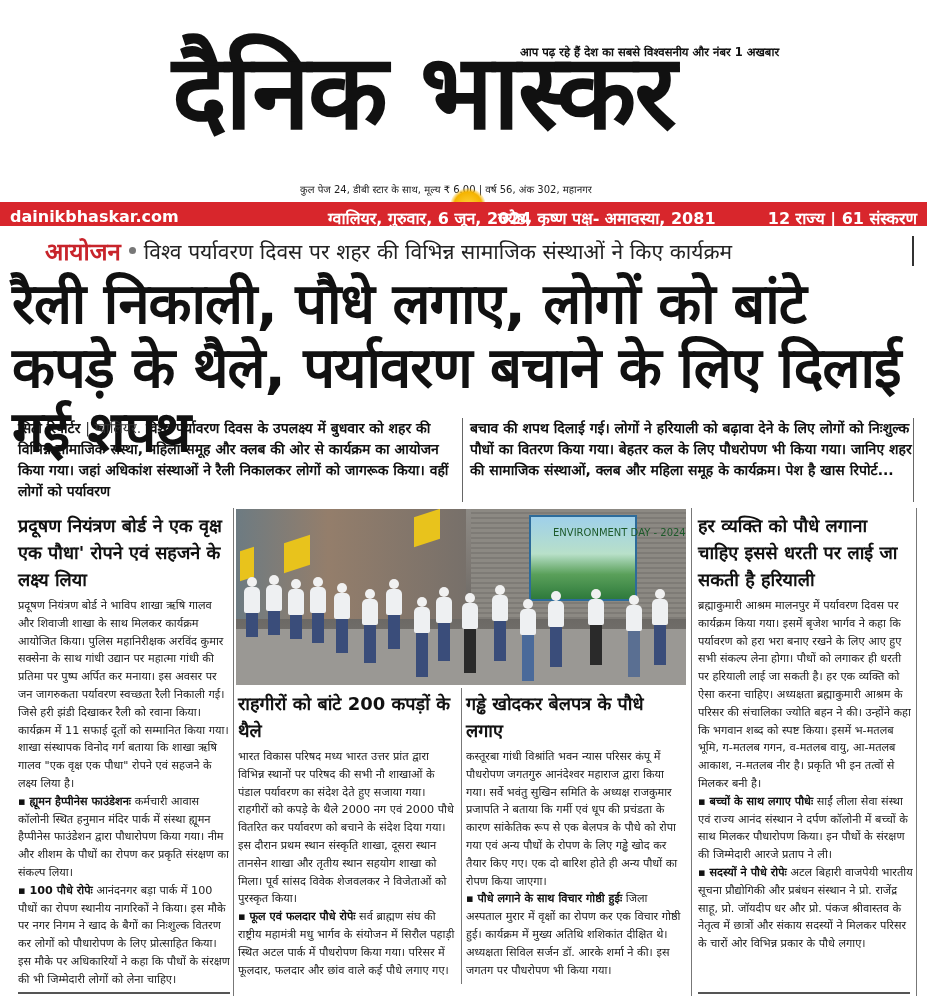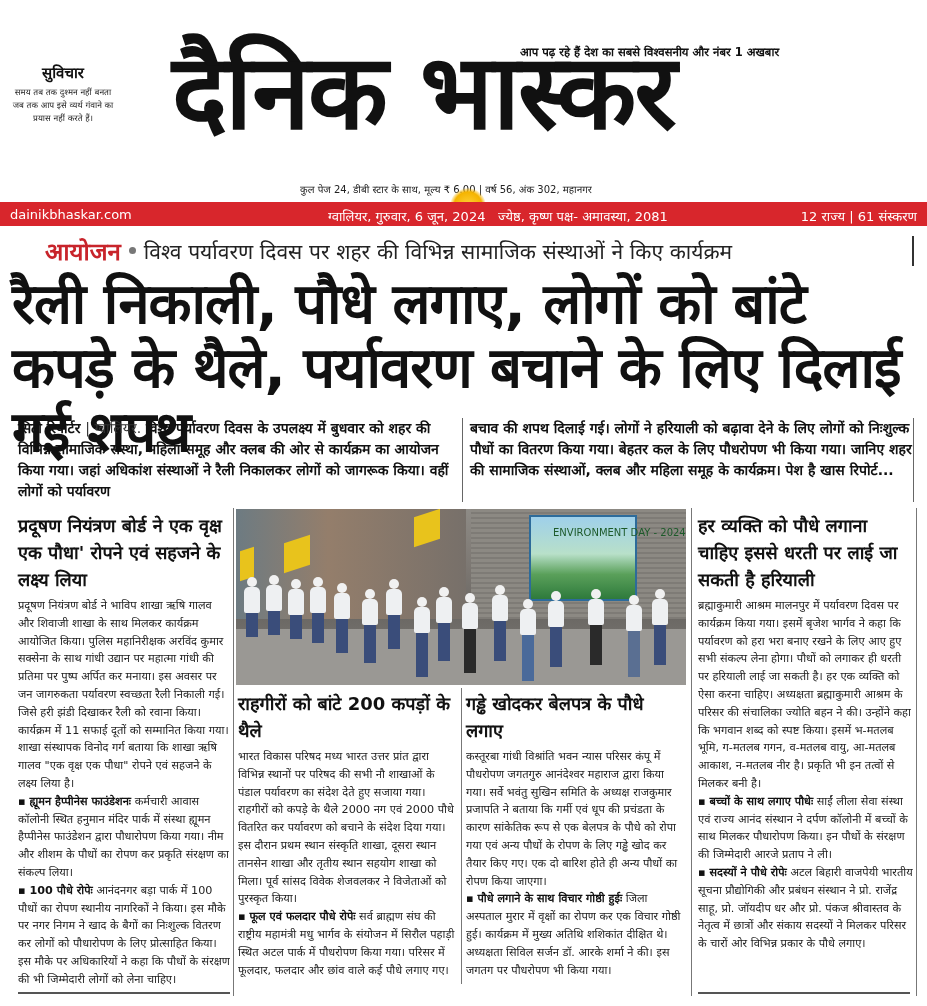--- a/index.html
+++ b/index.html
@@ -12,21 +12,21 @@
   .thought-title { font-size: 15px; font-weight: bold; color: #111; margin-bottom: 4px; }
   .thought-body { font-size: 8.5px; line-height: 13px; color: #222; }
   .logo { position: absolute; left: 172px; top: 22px; width: 590px; height: 140px;
           font-family: "DejaVu Sans", sans-serif; font-weight: bold; font-size: 104px;
           letter-spacing: -2px; line-height: 140px; color: #111; white-space: nowrap; }
   .tagline { position: absolute; left: 520px; top: 44px; font-size: 11.5px; font-weight: bold; color: #111; white-space: nowrap; }
   .edition-info { position: absolute; left: 300px; top: 182px; font-size: 10px; font-weight: normal; color: #222; white-space: nowrap; }
 
   
   .redbar { position: absolute; left: 0; top: 202px; width: 927px; height: 24px; background: #d8262c; color: #fff; }
-  .redbar span { position: absolute; top: 5px; font-size: 13px; font-weight: normal; white-space: nowrap; }
+  .redbar span { position: absolute; top: 5px; font-size: 16px; font-weight: bold; white-space: nowrap; }
   .site { left: 10px; }
   .dateline { left: 328px; }
   .panchang { left: 498px; }
   .editions { right: 10px; }
   .sun { position: absolute; left: 450px; top: 188px; width: 36px; height: 36px; border-radius: 50%;
          background: radial-gradient(circle, #ffd23a 0%, #f5b400 55%, rgba(245,180,0,0.0) 72%); }
 
   
   .kicker { position: absolute; left: 45px; top: 234px; height: 34px; white-space: nowrap; }
   .kicker-label { font-size: 24px; font-weight: bold; color: #c8242b; vertical-align: middle; }
@@ -73,24 +73,20 @@
   .photo .crowd { position: absolute; left: 0; top: 70px; width: 450px; height: 106px; }
   .person { position: absolute; width: 16px; border-radius: 6px 6px 2px 2px; }
   .person::before { content: ""; position: absolute; left: 3px; top: -10px; width: 10px; height: 10px; border-radius: 50%; background: #f1f1f1; }
   .person .shirt { position: absolute; left: 0; top: 0; width: 16px; height: 26px; background: #eef0f2; border-radius: 5px 5px 2px 2px; }
   .person .pants { position: absolute; left: 2px; top: 26px; width: 12px; background: #3a4d7a; }
 </style>
 </head>
 <body>
 
 <div class="masthead">
-  <div class="thought">
-    <div class="thought-title">सुविचार</div>
-    <div class="thought-body">समय तब तक दुश्मन नहीं बनता जब तक आप इसे व्यर्थ गंवाने का प्रयास नहीं करते हैं।</div>
-  </div>
   <div class="logo">दैनिक भास्कर</div>
   <div class="tagline">आप पढ़ रहे हैं देश का सबसे विश्वसनीय और नंबर 1 अखबार</div>
   <div class="edition-info">कुल पेज 24, डीबी स्टार के साथ, मूल्य ₹ 6.00 | वर्ष 56, अंक 302, महानगर</div>
 </div>
 
 <div class="sun"></div>
 <div class="redbar">
   <span class="site">dainikbhaskar.com</span>
   <span class="dateline">ग्वालियर, गुरुवार, 6 जून, 2024</span>
   <span class="panchang">ज्येष्ठ, कृष्ण पक्ष- अमावस्या, 2081</span>

